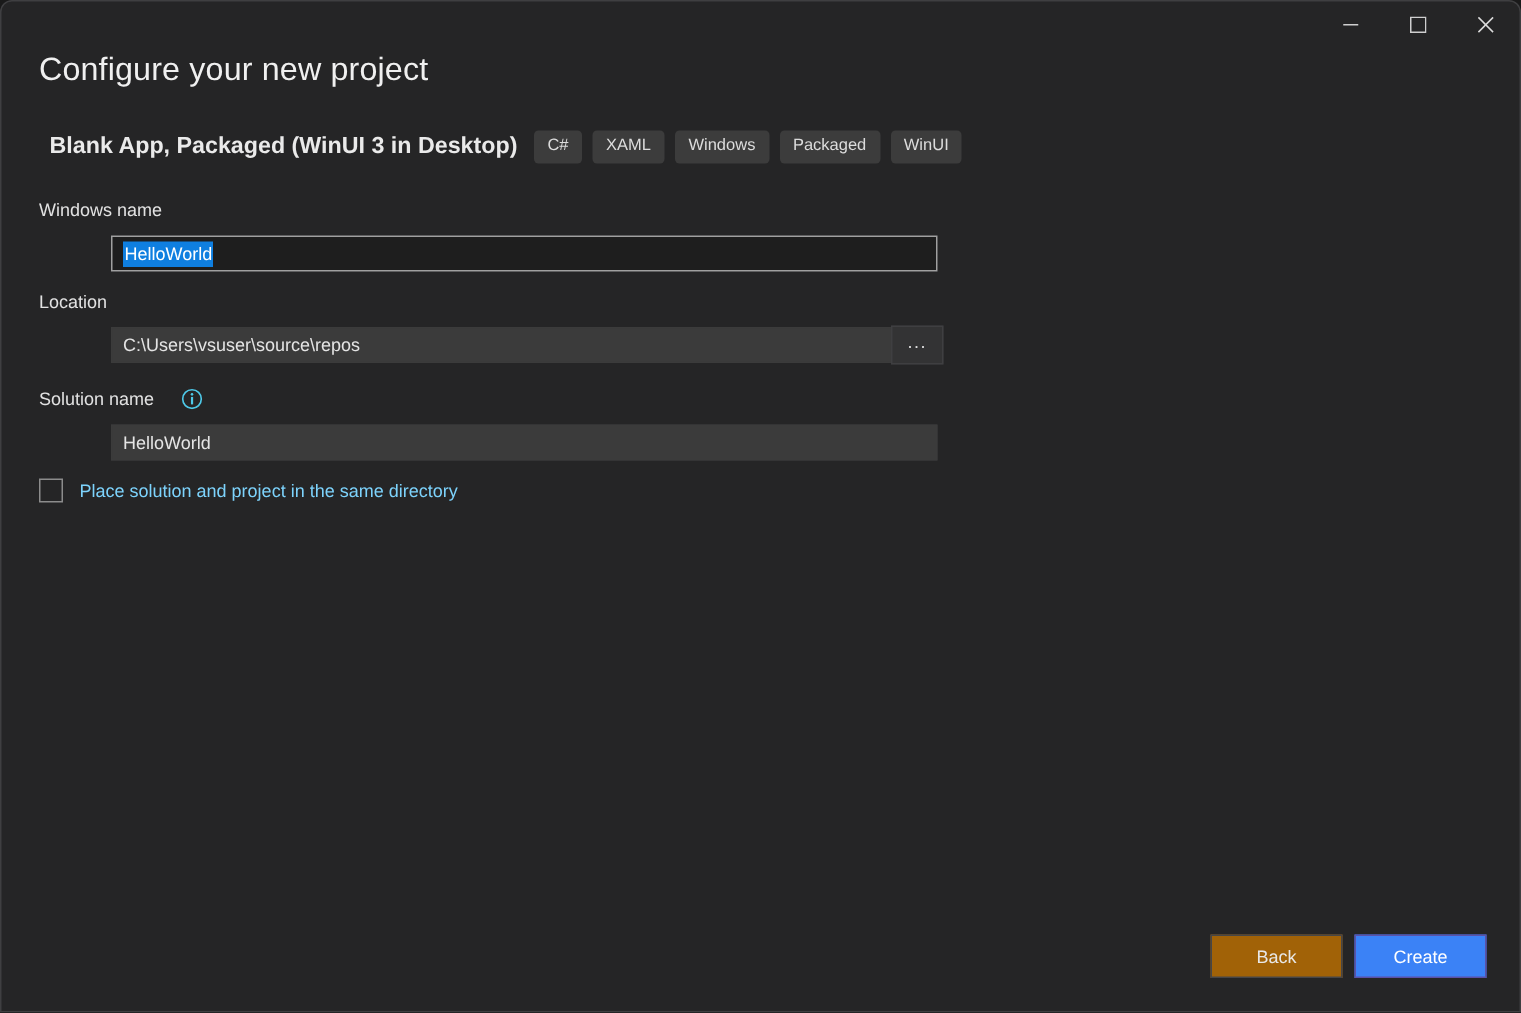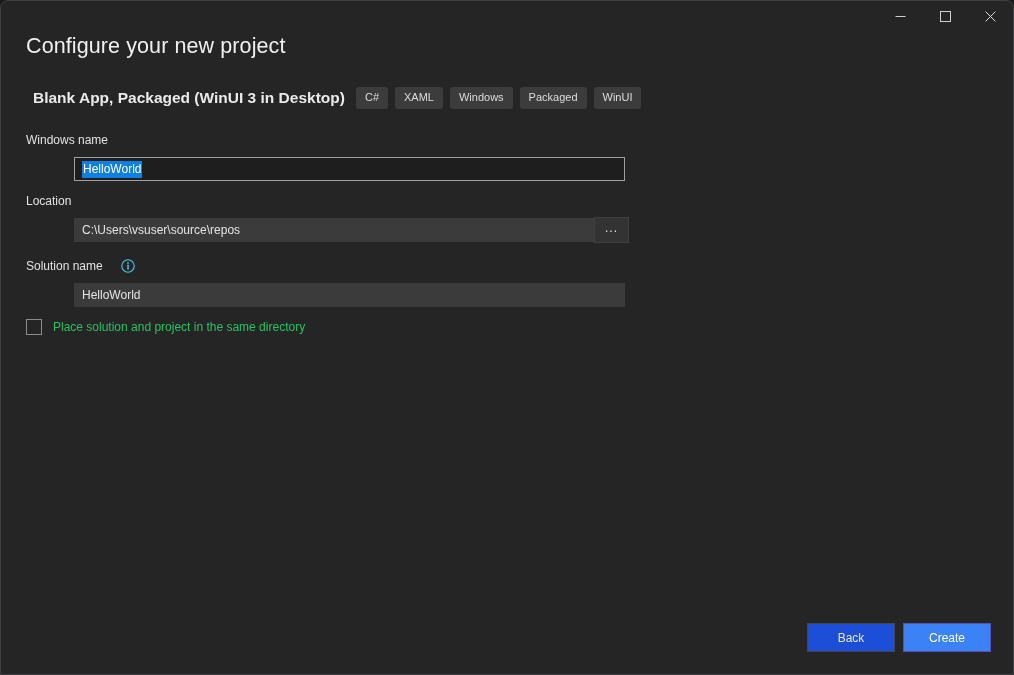--- a/index.html
+++ b/index.html
@@ -177,21 +177,21 @@
     width: 16px;
     height: 16px;
     box-sizing: border-box;
     border: 1px solid #8c8c8c;
     background: #252526;
     flex: 0 0 auto;
   }
   #same-dir-label {
     margin-left: 11px;
     font-size: 12px;
-    color: #22c55e;
+    color: #7dd3fc;
     white-space: nowrap;
   }
 
   
   #footer {
     position: absolute;
     right: 22px;
     bottom: 22px;
     display: flex;
     align-items: center;
@@ -201,21 +201,21 @@
     min-width: 88px;
     padding: 0 14px;
     box-sizing: border-box;
     display: flex;
     align-items: center;
     justify-content: center;
     font-size: 12px;
     cursor: default;
   }
   #back-button {
-    background: #1d4ed8;
+    background: #a16207;
     border: 1px solid #464648;
     color: #e8e8e8;
     margin-right: 8px;
   }
   #create-button {
     background: #3b82f6;
     border: 1px solid #5b51a8;
     color: #ffffff;
   }
 </style>

